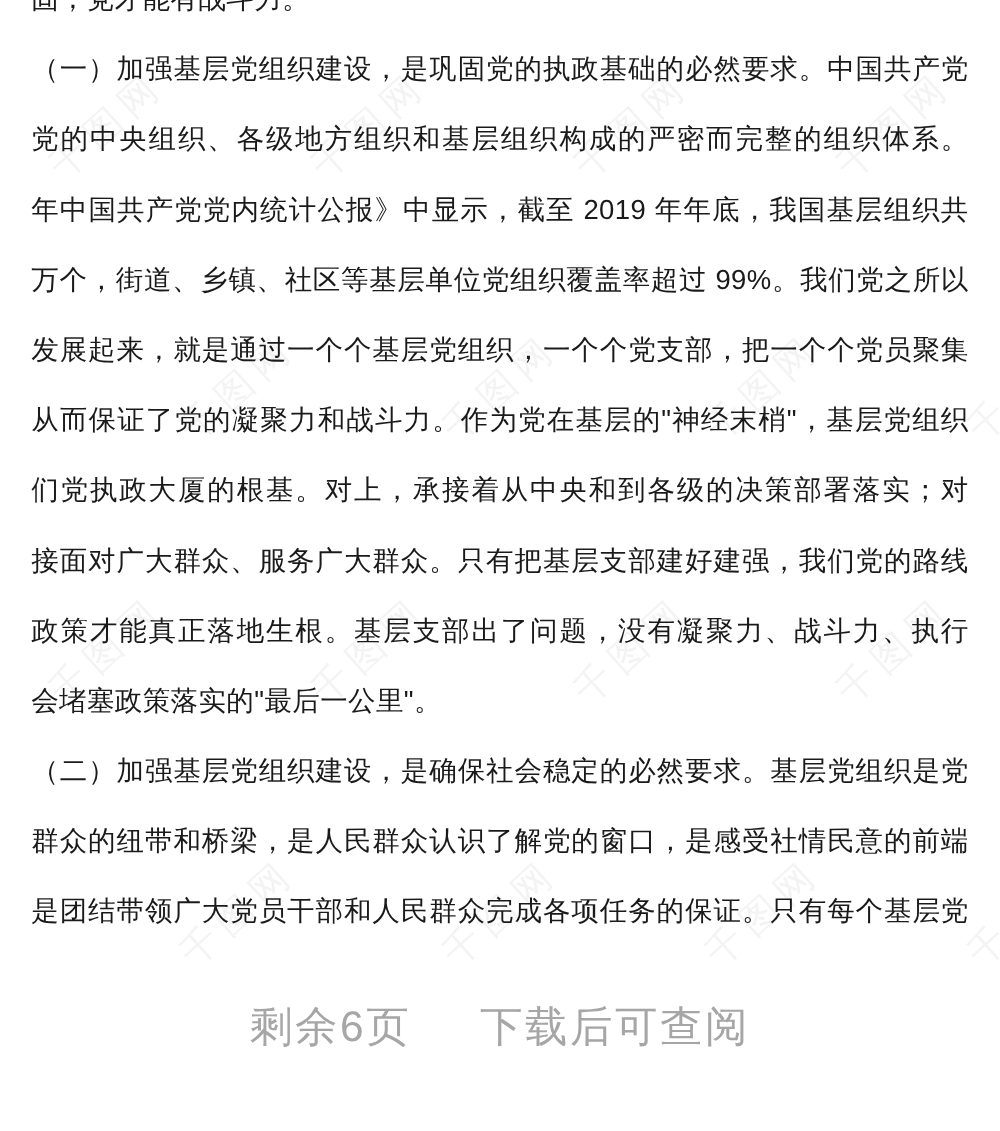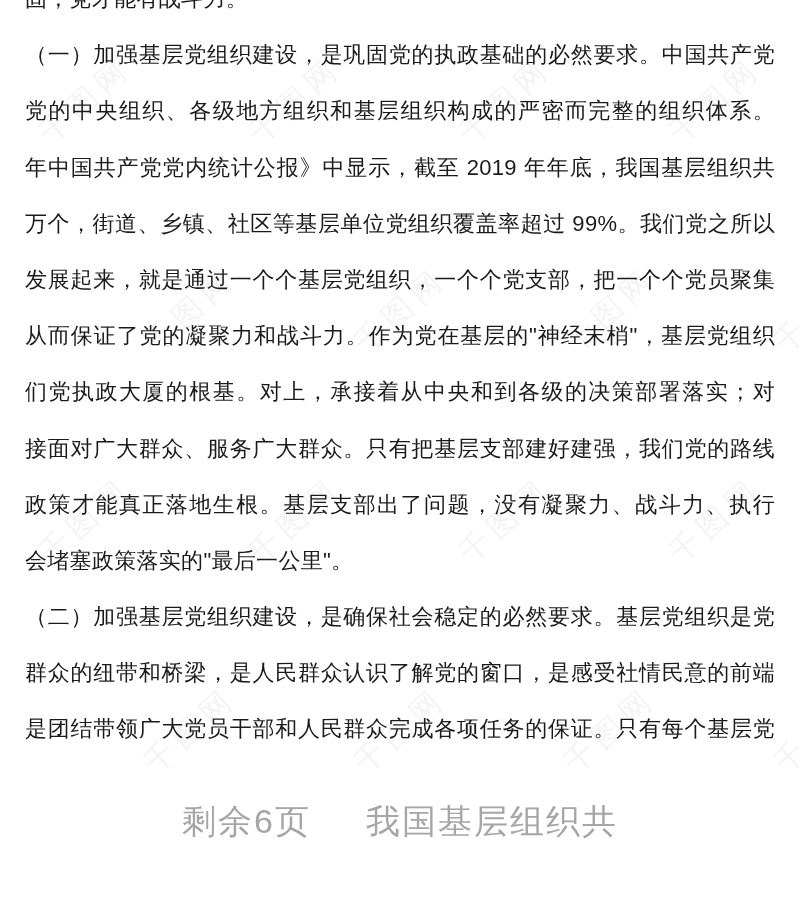--- a/index.html
+++ b/index.html
@@ -106,16 +106,16 @@
       <div class="line">们党执政大厦的根基。对上，承接着从中央和到各级的决策部署落实；对下，直</div>
       <div class="line">接面对广大群众、服务广大群众。只有把基层支部建好建强，我们党的路线方针</div>
       <div class="line">政策才能真正落地生根。基层支部出了问题，没有凝聚力、战斗力、执行力，就</div>
       <div class="line short">会堵塞政策落实的"最后一公里"。</div>
       <div class="line">（二）加强基层党组织建设，是确保社会稳定的必然要求。基层党组织是党联系</div>
       <div class="line">群众的纽带和桥梁，是人民群众认识了解党的窗口，是感受社情民意的前端触角，</div>
       <div class="line">是团结带领广大党员干部和人民群众完成各项任务的保证。只有每个基层党组织</div>
     </div>
 
   <div class="footer" style="color: rgb(166, 166, 166);">
-    <span>剩余6页</span><span class="gap"></span><span>我国基层组织共</span>
+    <span>剩余6页</span><span class="gap"></span><span>下载后可查阅</span>
   </div>
 
 </div>
 
 </body></html>

